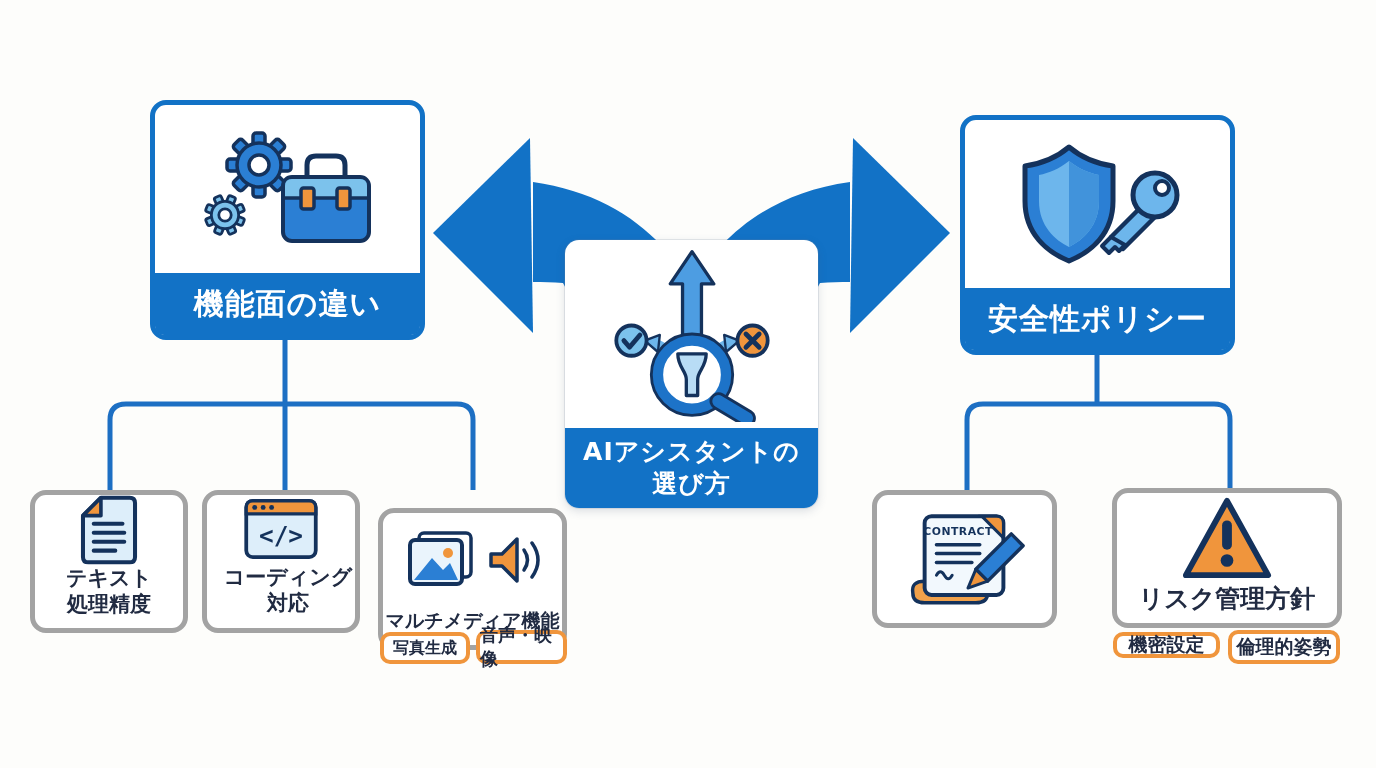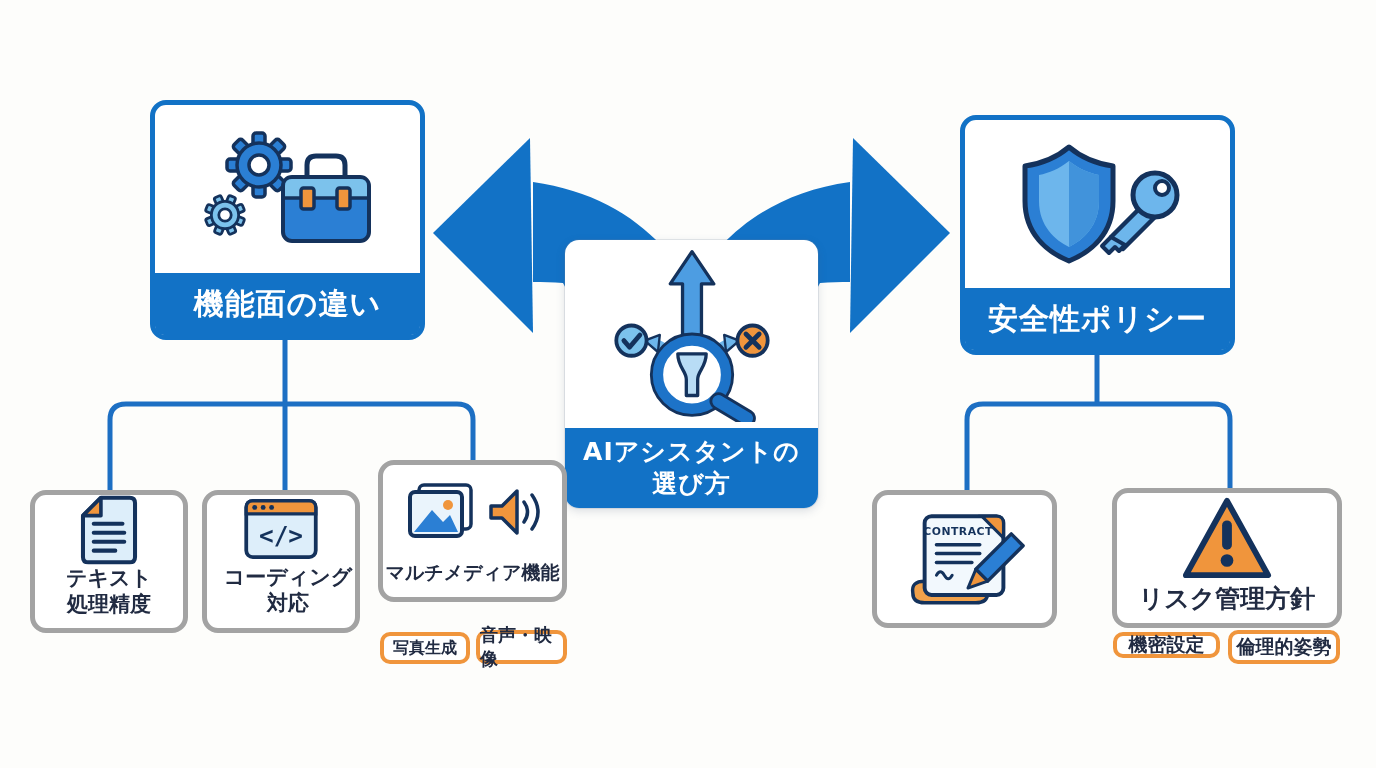--- a/index.html
+++ b/index.html
@@ -186,21 +186,21 @@
       <circle cx="30" cy="10" r="2.6" fill="#14325c"></circle>
       <text x="40" y="49" text-anchor="middle" font-size="26" font-weight="bold" fill="#14325c" font-family="'DejaVu Sans Mono','Liberation Mono',monospace">&lt;/&gt;</text>
     </svg>
   </div>
   <div class="child-label" style="font-size:21px;margin-left:14px;">
     <div>コーディング</div>
     <div>対応</div>
   </div>
 </div>
 
-<div class="card orange" style="left:378px;top:460px;width:189px;height:142px;">
+<div class="card orange" style="left:378px;top:508px;width:189px;height:142px;">
   <div class="icon-area">
     <svg width="140" height="62" viewBox="0 0 140 62">
       <g>
         <rect x="16" y="3" width="52" height="44" rx="5" fill="#ffffff" stroke="#14325c" stroke-width="3.5"></rect>
         <rect x="7" y="10" width="52" height="44" rx="5" fill="#eaf4fc" stroke="#14325c" stroke-width="4"></rect>
         <circle cx="45" cy="23" r="5" fill="#f0953c"></circle>
         <path d="M 11 50 L 29 28 L 40 40 L 47 33 L 55 50 Z" fill="#2b7fd4"></path>
       </g>
       <g>
         <path d="M 88 24 H 99 L 114 9 V 51 L 99 36 H 88 Z" fill="#f0953c" stroke="#14325c" stroke-width="3.5" stroke-linejoin="round"></path>

